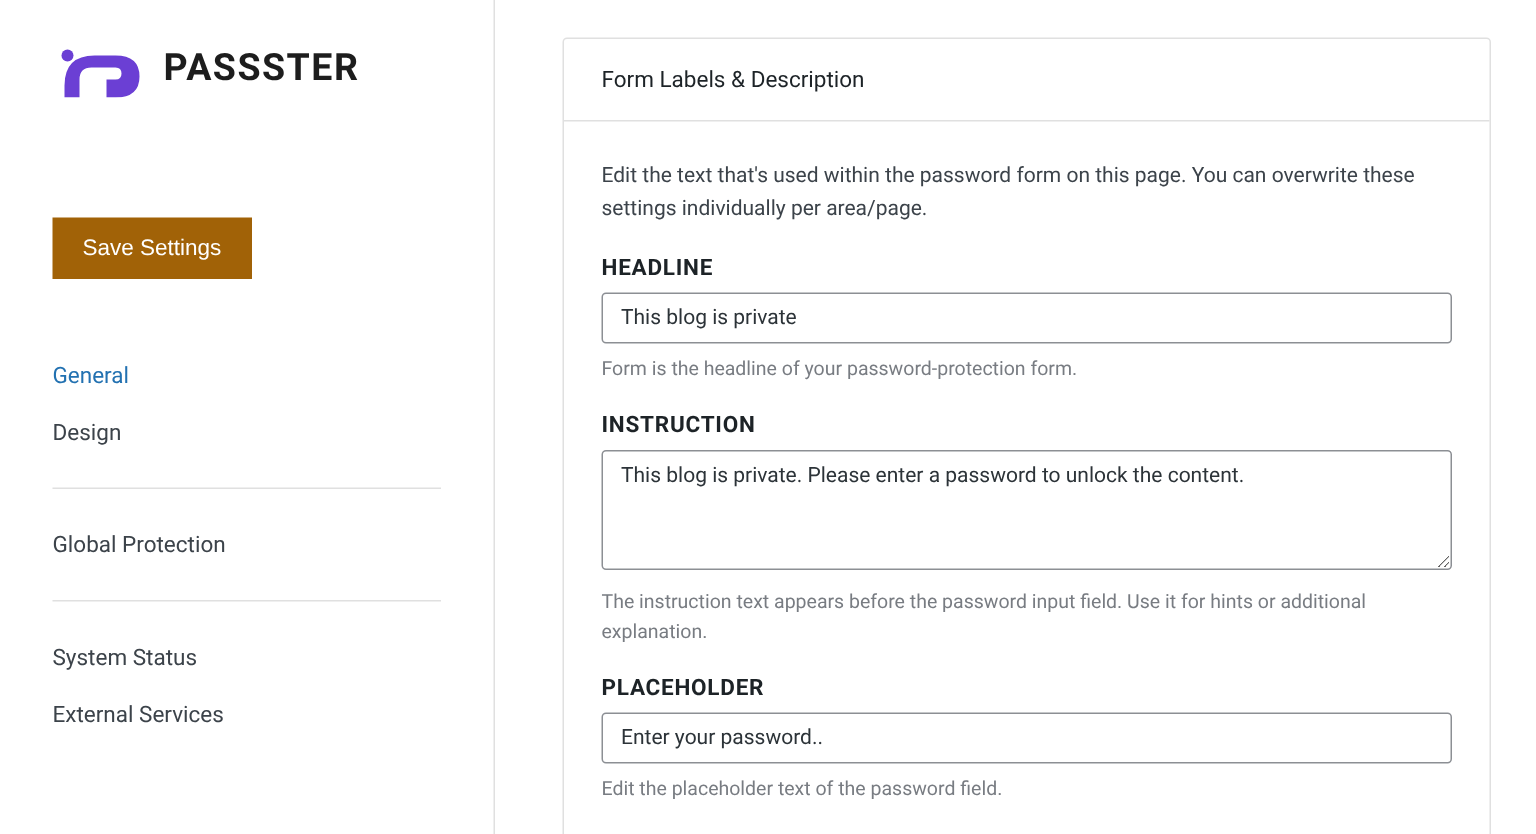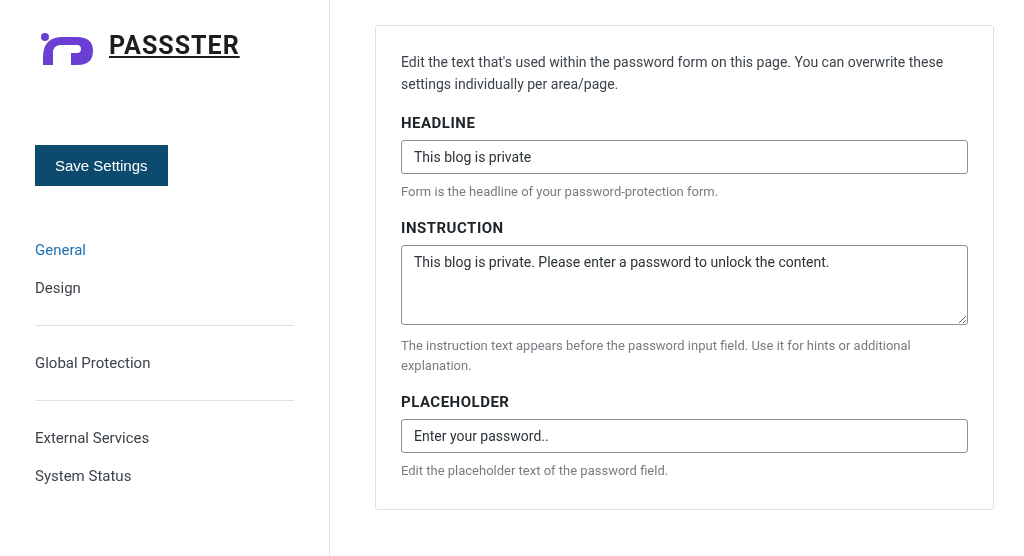--- a/index.html
+++ b/index.html
@@ -30,24 +30,23 @@
     .logo-icon {
       width: 66px;
       height: 40px;
       margin-right: 8px;
     }
     .logo-text {
       font-size: 25px;
       font-weight: 700;
       letter-spacing: 1px;
       color: #1d1d1d;
-      text-decoration: underline;
     }
     .save-button {
-      background: #0c4a6e;
+      background: #a16207;
       color: #fff;
       border: none;
       padding: 12px 20px;
       font-size: 15px;
       cursor: pointer;
       margin-bottom: 45px;
     }
     .nav-list {
       list-style: none;
     }
@@ -167,30 +166,31 @@
     <ul class="nav-list">
       <li class="nav-item">
         <span>Global Protection</span>
       </li>
     </ul>
 
     <hr class="nav-divider">
 
     <ul class="nav-list">
       <li class="nav-item">
+        <span>System Status</span>
+      </li>
+      <li class="nav-item">
         <span>External Services</span>
-      </li>
-      <li class="nav-item">
-        <span>System Status</span>
       </li>
     </ul>
   </aside>
 
   <main class="main">
     <div class="card">
+      <div class="card-header">Form Labels &amp; Description</div>
       <div class="card-body">
         <p class="card-intro">Edit the text that's used within the password form on this page. You can overwrite these settings individually per area/page.</p>
 
         <div class="field-group">
           <label class="field-label">HEADLINE</label>
           <input type="text" class="text-input" value="This blog is private" style="">
           <p class="help-text">Form is the headline of your password-protection form.</p>
         </div>
 
         <div class="field-group">

